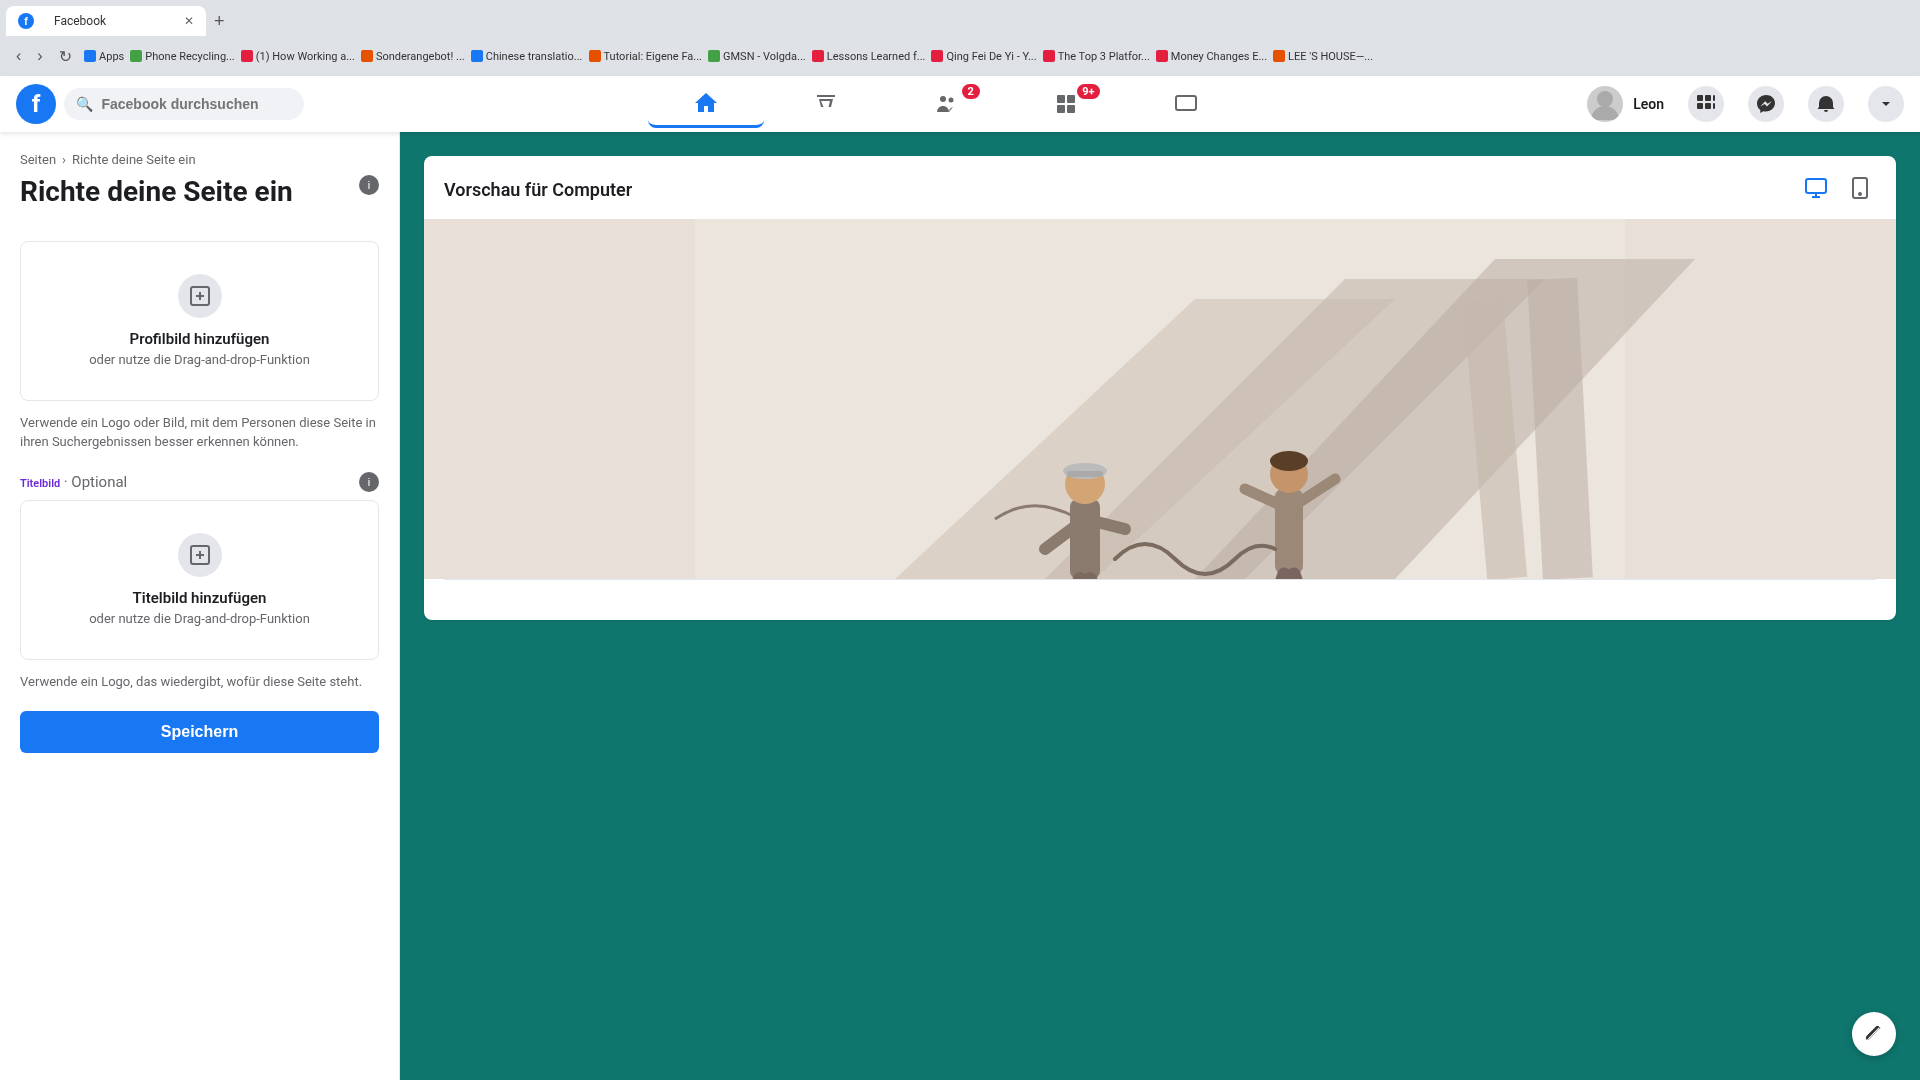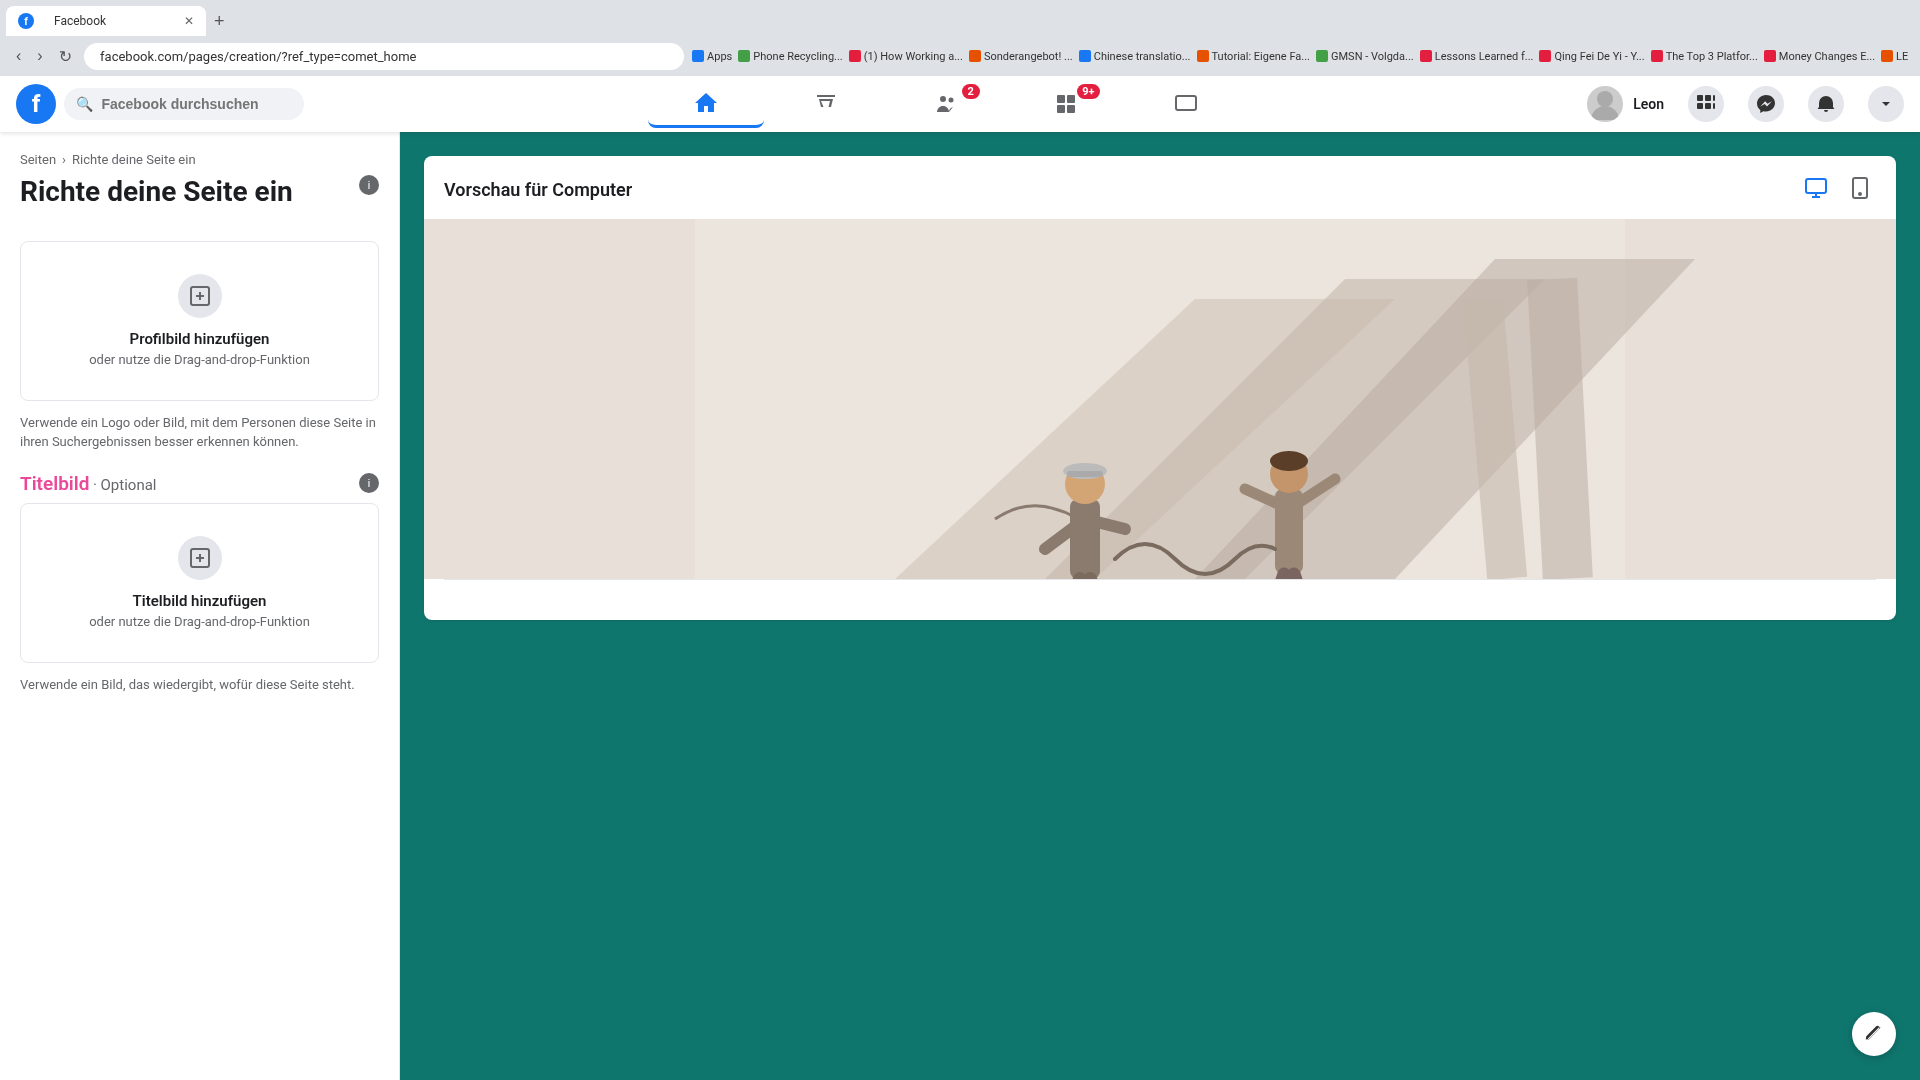--- a/index.html
+++ b/index.html
@@ -100,23 +100,20 @@
       <div class="browser-tab-favicon"></div>
       <span class="browser-tab-label">Facebook</span>
       <span class="browser-tab-close">✕</span>
     </div>
     <button class="browser-tab-new">+</button>
   </div>
   <div class="browser-address-bar">
     <button class="browser-nav-btn">‹</button>
     <button class="browser-nav-btn">›</button>
     <button class="browser-nav-btn">↻</button>
-    <div class="browser-url-bar">
-      <span>facebook.com/pages/creation/?ref_type=comet_home</span>
-    </div>
     <div class="browser-bookmarks">
       <span class="bookmark-item"><span class="bookmark-dot blue"></span> Apps</span>
       <span class="bookmark-item"><span class="bookmark-dot green"></span> Phone Recycling...</span>
       <span class="bookmark-item"><span class="bookmark-dot red"></span> (1) How Working a...</span>
       <span class="bookmark-item"><span class="bookmark-dot orange"></span> Sonderangebot! ...</span>
       <span class="bookmark-item"><span class="bookmark-dot blue"></span> Chinese translatio...</span>
       <span class="bookmark-item"><span class="bookmark-dot orange"></span> Tutorial: Eigene Fa...</span>
       <span class="bookmark-item"><span class="bookmark-dot green"></span> GMSN - Volgda...</span>
       <span class="bookmark-item"><span class="bookmark-dot red"></span> Lessons Learned f...</span>
       <span class="bookmark-item"><span class="bookmark-dot red"></span> Qing Fei De Yi - Y...</span>
@@ -240,39 +237,40 @@
             </svg>
         </div>
         <div class="upload-title">Profilbild hinzufügen</div>
         <div class="upload-subtitle">oder nutze die Drag-and-drop-Funktion</div>
       </div>
       <p class="description-text">Verwende ein Logo oder Bild, mit dem Personen diese Seite in ihren Suchergebnissen besser erkennen können.</p>
 
       
       <div class="section-header">
         <div>
-          <span style="font-size:19px; font-weight:600; color:#ec4899;margin-top:24px;">Titelbild</span>
+          <span style="font-size:11px; font-weight:600; color:#6d28d9;margin-top:24px;">Titelbild</span>
           <span style="font-size:15px; color:#65676b;">· Optional</span>
         </div>
         <button class="info-btn">i</button>
       </div>
 
       <div class="upload-box">
         <div class="upload-icon-circle">
           <svg width="24" height="24" viewBox="0 0 24 24" fill="#65676b">
               <rect x="3" y="3" width="18" height="18" rx="2" fill="none" stroke="#65676b" stroke-width="2"></rect>
               <path d="M12 8v8M8 12h8" stroke="#65676b" stroke-width="2"></path>
             </svg>
         </div>
         <div class="upload-title">Titelbild hinzufügen</div>
         <div class="upload-subtitle">oder nutze die Drag-and-drop-Funktion</div>
       </div>
-      <p class="description-text">Verwende ein Bild, das wiedergibt, wofür diese Seite steht.</p>
+      <p class="description-text">Verwende ein Logo, das wiedergibt, wofür diese Seite steht.</p>
 
       
+      <button class="save-btn">Speichern</button>
     </div>
 
     <div class="right-panel">
       <div class="preview-card">
         <div class="preview-header">
           <span class="preview-title">Vorschau für Computer</span>
           <div class="preview-device-buttons">
             <button class="device-btn active">
               <svg width="24" height="24" viewBox="0 0 24 24" fill="currentColor">
                   <rect x="2" y="3" width="20" height="14" rx="2" fill="none" stroke="currentColor" stroke-width="2"></rect>

